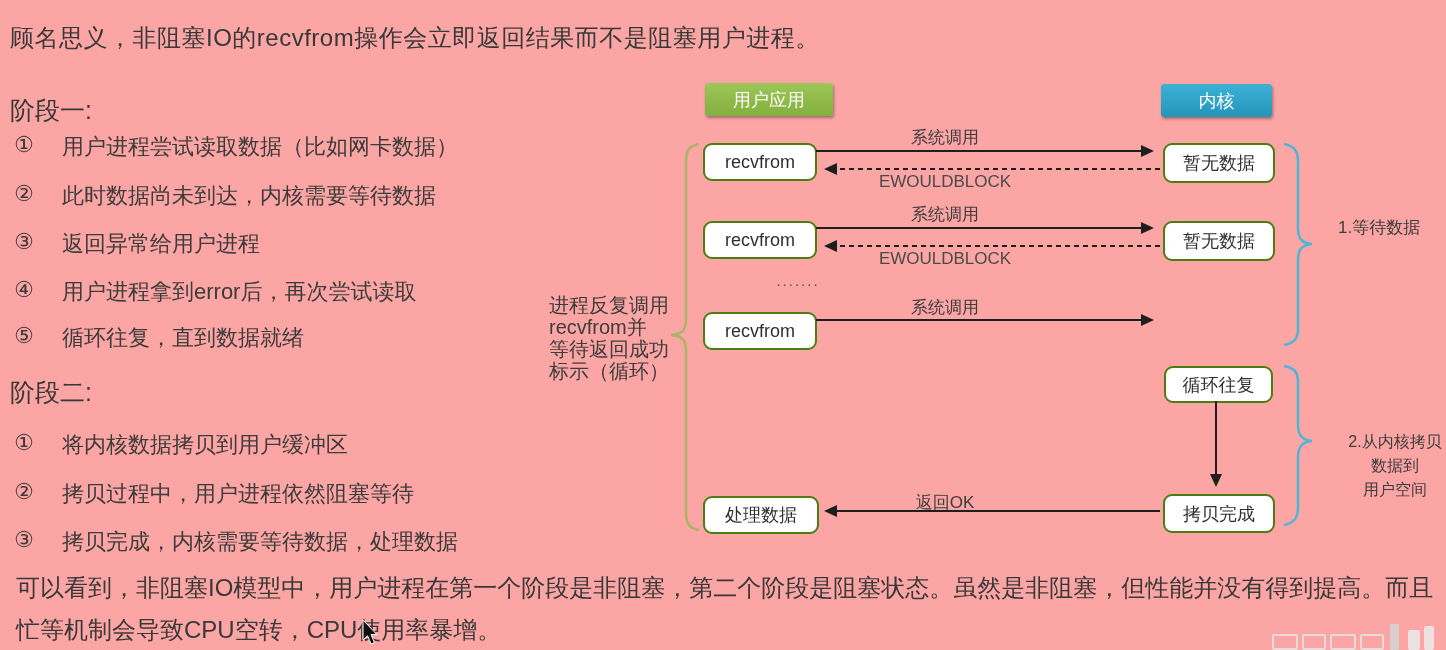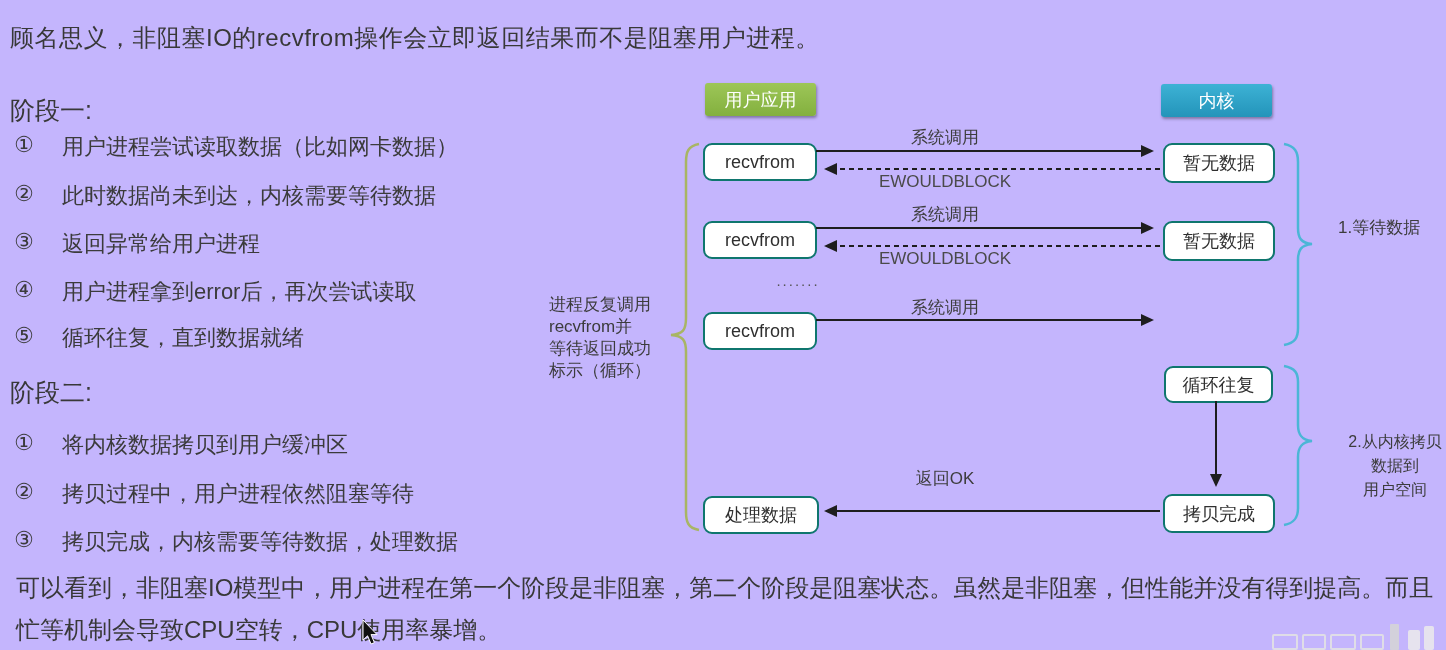--- a/index.html
+++ b/index.html
@@ -1,20 +1,20 @@
 <!DOCTYPE html>
 <html><head>
 <meta charset="utf-8">
 <style>
   html,body{margin:0;padding:0;}
   body{
     width:1446px;height:650px;overflow:hidden;background:#ffffff;
     font-family:"Liberation Sans","DejaVu Sans",sans-serif;color:#3a3a3a;
   }
-  .slide{position:relative;width:1446px;height:650px;background:#c4b5fd;}
+  .slide{position:relative;width:1446px;height:650px;background:#fca5a5;}
   .abs{position:absolute;}
   .title{left:10px;top:22px;font-size:24px;letter-spacing:.5px;white-space:nowrap;color:#383838;}
   .heading{left:10px;font-size:25px;color:#383838;}
   .h1{top:74px;margin-top:20px;}
   .h2{top:376px;}
   .item{left:0;height:30px;font-size:22px;color:#3b3b3b;white-space:nowrap;}
   .item .num{position:absolute;left:14px;top:0;}
   .item .txt{position:absolute;left:62px;top:0;}
   .footer-line{left:16px;font-size:24px;color:#383838;white-space:nowrap;}
   .f1{top:572px;}
@@ -23,27 +23,27 @@
   
   .chip{
     display:flex;align-items:center;justify-content:center;
     color:#fff;font-size:18px;border-radius:3px;
     box-shadow:1px 2px 3px rgba(0,0,0,.35);
   }
   .chip.green{background:linear-gradient(#9dc658,#83b03e);}
   .chip.blue{background:linear-gradient(#3db2d5,#2394ba);}
   .node{
     display:flex;align-items:center;justify-content:center;
-    background:#fff;border:2px solid #0f766e;border-radius:9px;
+    background:#fff;border:2px solid #4d7c0f;border-radius:9px;
     font-size:18px;color:#2f2f2f;white-space:nowrap;
   }
   .alabel{font-size:17px;color:#3d3d3d;text-align:center;white-space:nowrap;}
   .ew{color:#4a4a4a;}
   .dots{font-size:15px;color:#555;letter-spacing:2px;}
-  .note{width:128px;font-size:17px;line-height:22px;color:#3c3c3c;white-space:nowrap;}
+  .note{width:128px;font-size:20px;line-height:22px;color:#3c3c3c;white-space:nowrap;}
   .stage1{font-size:17px;color:#3c3c3c;white-space:nowrap;}
   .stage2{width:106px;font-size:16px;line-height:24px;color:#3c3c3c;text-align:center;white-space:nowrap;}
   .overlay{position:absolute;left:0;top:0;pointer-events:none;}
 
   
   .watermark{left:1272px;top:622px;width:170px;height:28px;opacity:.85;}
   .wm-b{position:absolute;border:2px solid #e4e4e4;border-radius:2px;}
   .wm-bar{position:absolute;background:#d6d6d6;border-radius:1px;}
   .wm-glyph{position:absolute;background:#ececec;border-radius:2px;}
   .cursor{left:362px;top:620px;}
@@ -87,39 +87,39 @@
     <span class="txt">拷贝过程中，用户进程依然阻塞等待</span>
   </div>
   <div class="abs item" style="top:527px">
     <span class="num">③</span>
     <span class="txt">拷贝完成，内核需要等待数据，处理数据</span>
   </div>
 
   <div class="abs footer-line f1">可以看到，非阻塞IO模型中，用户进程在第一个阶段是非阻塞，第二个阶段是阻塞状态。虽然是非阻塞，但性能并没有得到提高。而且</div>
   <div class="abs footer-line f2">忙等机制会导致CPU空转，CPU使用率暴增。</div>
 
-  <div class="abs chip green" style="left:705px;top:83px;width:111px;height:33px">用户应用</div>
+  <div class="abs chip green" style="left:705px;top:83px;width:128px;height:33px">用户应用</div>
   <div class="abs chip blue" style="left:1161px;top:84px;width:111px;height:33px">内核</div>
 
   <div class="abs node" style="left:703px;top:143px;width:110px;height:34px">recvfrom</div>
   <div class="abs node" style="left:1163px;top:143px;width:108px;height:36px">暂无数据</div>
   <div class="abs node" style="left:703px;top:221px;width:110px;height:34px">recvfrom</div>
   <div class="abs node" style="left:1163px;top:221px;width:108px;height:36px">暂无数据</div>
   <div class="abs node" style="left:703px;top:312px;width:110px;height:34px">recvfrom</div>
   <div class="abs node" style="left:1164px;top:366px;width:105px;height:33px">循环往复</div>
   <div class="abs node" style="left:1163px;top:494px;width:108px;height:35px">拷贝完成</div>
   <div class="abs node" style="left:703px;top:496px;width:112px;height:34px">处理数据</div>
 
   <div class="abs alabel" style="left:875px;top:126px;width:140px">系统调用</div>
   <div class="abs alabel ew" style="left:875px;top:172px;width:140px">EWOULDBLOCK</div>
   <div class="abs alabel" style="left:875px;top:203px;width:140px">系统调用</div>
   <div class="abs alabel ew" style="left:875px;top:249px;width:140px">EWOULDBLOCK</div>
   <div class="abs alabel dots" style="left:763px;top:272px;width:70px">.......</div>
   <div class="abs alabel" style="left:875px;top:296px;width:140px">系统调用</div>
-  <div class="abs alabel" style="left:875px;top:467px;width:140px">返回OK</div>
+  <div class="abs alabel" style="left:875px;top:491px;width:140px">返回OK</div>
 
   <div class="abs note" style="left:549px;top:294px">
     <div>进程反复调用</div>
     <div>recvfrom并</div>
     <div>等待返回成功</div>
     <div>标示（循环）</div>
   </div>
 
   <div class="abs stage1" style="left:1338px;top:216px">1.等待数据</div>
   <div class="abs stage2" style="left:1342px;top:430px">

